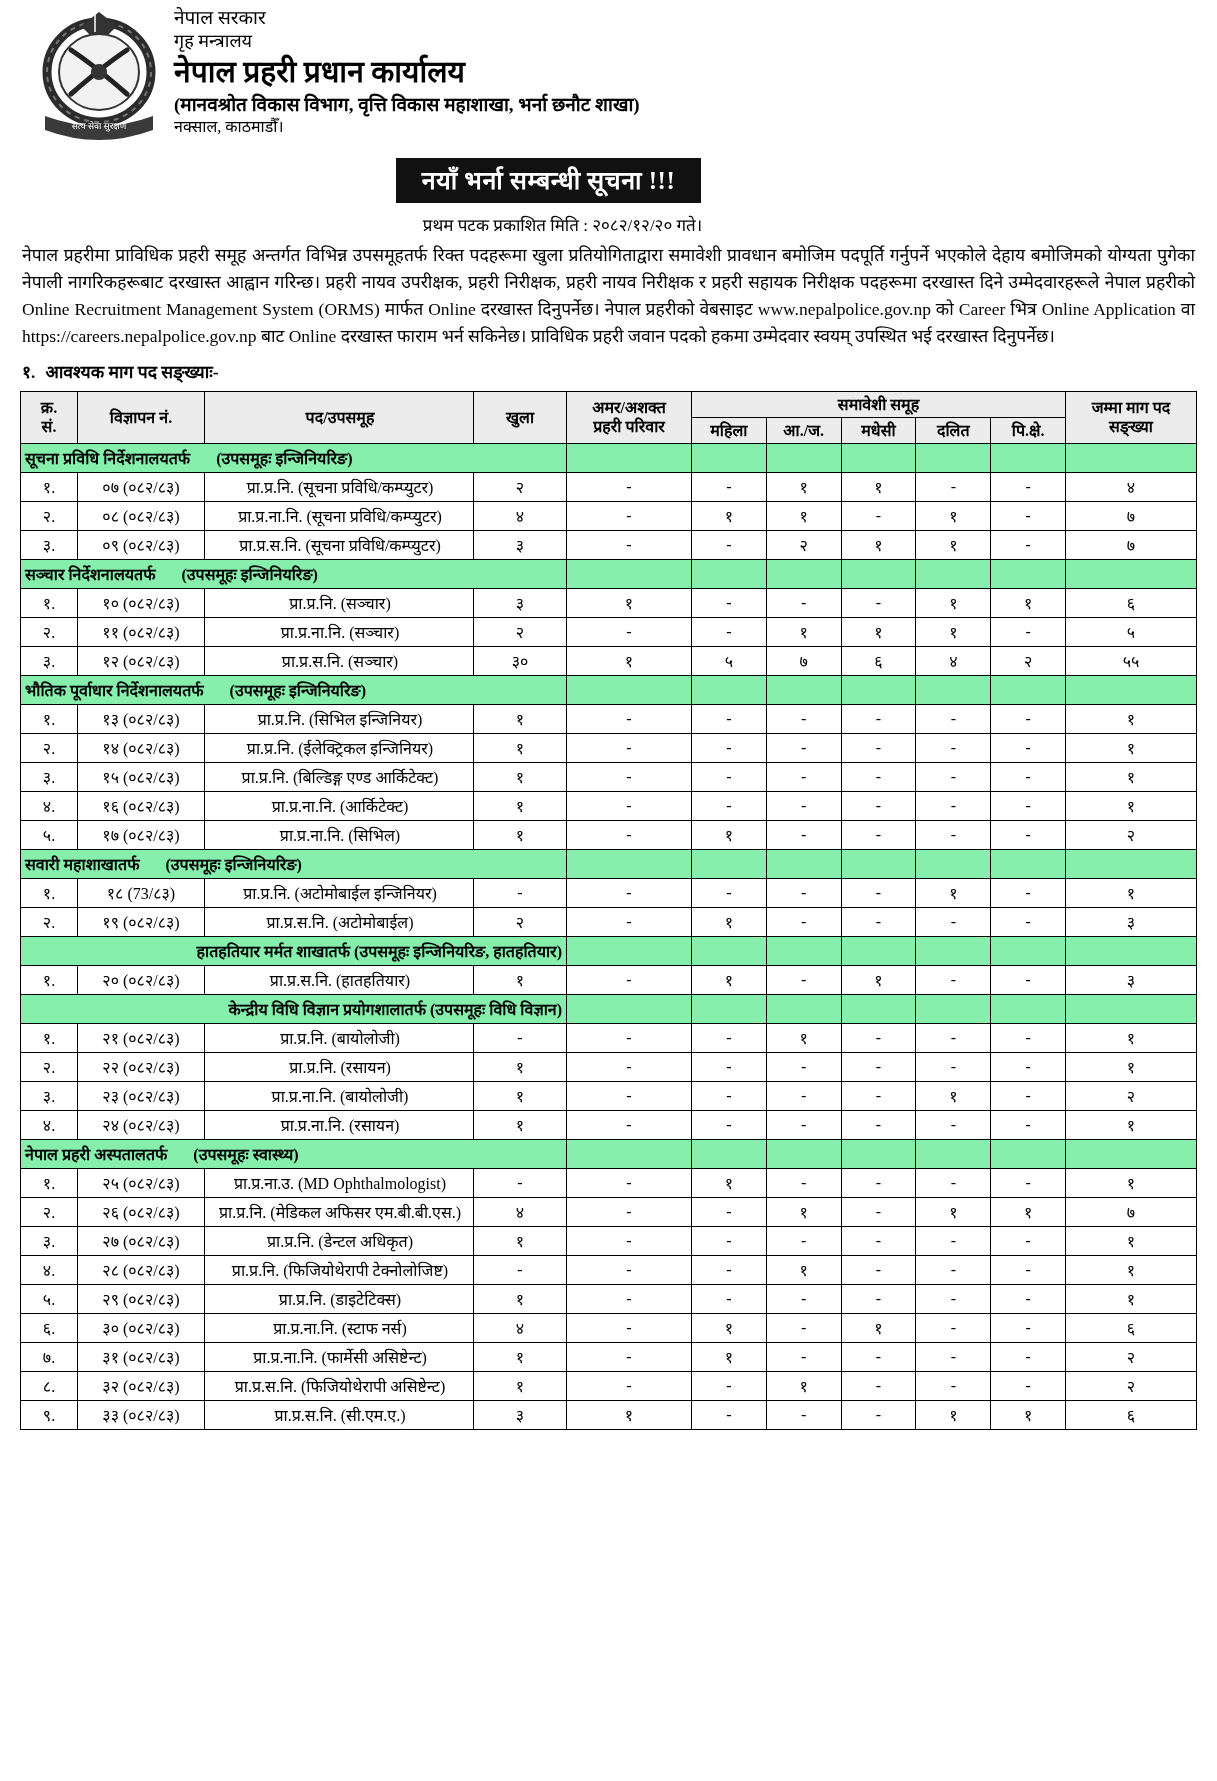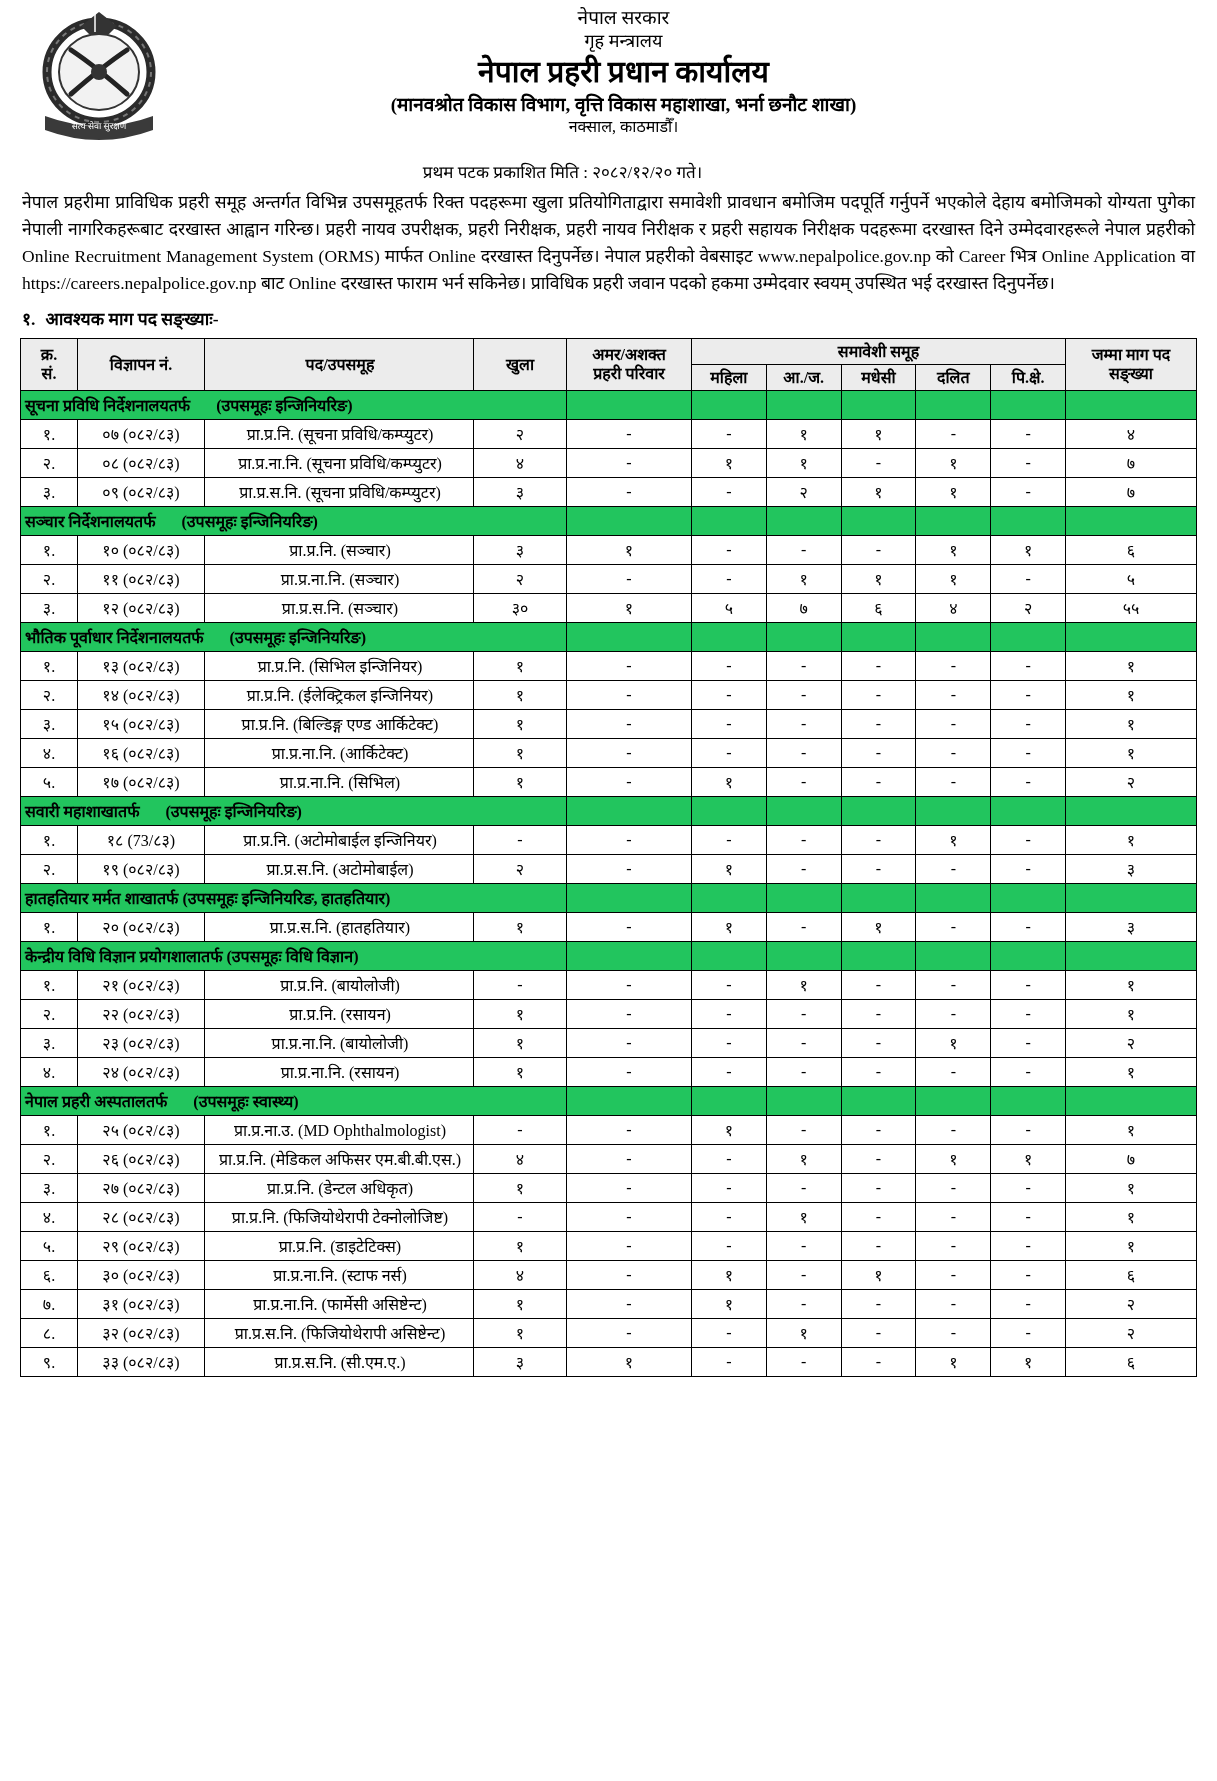--- a/index.html
+++ b/index.html
@@ -3,21 +3,21 @@
 <meta charset="utf-8">
 <style>
   html,body{margin:0;padding:0;background:#ffffff;}
   body{width:1217px;font-family:"Liberation Serif","DejaVu Serif",serif;color:#000;}
   .page{width:1217px;min-height:1781px;position:relative;padding:0;box-sizing:border-box;background:#fff;}
 
   
   .header{display:flex;align-items:flex-start;padding:6px 24px 0 24px;}
   .emblem{width:150px;flex:0 0 150px;display:flex;justify-content:center;padding-top:4px;}
   .emblem svg{display:block;}
-  .head-center{flex:1;text-align:center;padding-right:120px;}
+  .head-center{flex:1;padding-right:120px;}
   .h-line1{font-size:19px;line-height:1.25;}
   .h-line2{font-size:18px;line-height:1.25;}
   .h-line3{font-size:30px;font-weight:bold;line-height:1.35;}
   .h-line4{font-size:19px;font-weight:bold;line-height:1.3;}
   .h-line5{font-size:16px;line-height:1.3;}
 
   .notice-wrap{text-align:center;margin-top:8px;padding-right:120px;}
   .notice{display:inline-block;background:#111;color:#fff;font-size:25px;font-weight:bold;padding:4px 26px 7px 26px;letter-spacing:.5px;}
 
   .pub-date{text-align:center;font-size:17px;margin-top:10px;padding-right:92px;}
@@ -34,21 +34,21 @@
   table.main{border-collapse:collapse;width:100%;table-layout:fixed;}
   table.main th, table.main td{border:1px solid #000;font-size:16px;padding:3px 4px;vertical-align:middle;}
   table.main th{background:#ececec;text-align:center;font-weight:bold;line-height:1.2;}
   .c-sn{width:48px;text-align:center;}
   .c-ad{width:118px;text-align:center;margin-top:26px;}
   .c-post{width:258px;text-align:center;padding-left:6px!important;}
   .c-open{width:84px;text-align:center;}
   .c-amar{width:116px;text-align:center;}
   .c-i{width:62px;text-align:center;}
   .c-total{width:122px;text-align:center;}
-  tr.group td{background:#22c55e;font-weight:bold;text-align:left;}
+  tr.group td{background:#86efac;font-weight:bold;text-align:right;}
   tr.group td.g-title{padding-left:4px;}
   .g-flex{display:flex;}
   .g-a{white-space:nowrap;}
   .g-b{margin-left:26px;white-space:nowrap;}
   .g-one{white-space:nowrap;}
 </style>
 </head>
 <body>
 
 <div class="page">
@@ -76,20 +76,23 @@
 
     <div class="head-center">
       <div class="h-line1">नेपाल सरकार</div>
       <div class="h-line2">गृह मन्त्रालय</div>
       <div class="h-line3">नेपाल प्रहरी प्रधान कार्यालय</div>
       <div class="h-line4">(मानवश्रोत विकास विभाग, वृत्ति विकास महाशाखा, भर्ना छनौट शाखा)</div>
       <div class="h-line5">नक्साल, काठमाडौँ।</div>
     </div>
   </div>
 
+  <div class="notice-wrap">
+    <span class="notice">नयाँ भर्ना सम्बन्धी सूचना !!!</span>
+  </div>
 
   <div class="pub-date">प्रथम पटक प्रकाशित मिति : २०८२/१२/२० गते।</div>
 
   <div class="para">नेपाल प्रहरीमा प्राविधिक प्रहरी समूह अन्तर्गत विभिन्न उपसमूहतर्फ रिक्त पदहरूमा खुला प्रतियोगिताद्वारा समावेशी प्रावधान बमोजिम पदपूर्ति गर्नुपर्ने भएकोले देहाय बमोजिमको योग्यता पुगेका नेपाली नागरिकहरूबाट दरखास्त आह्वान गरिन्छ। प्रहरी नायव उपरीक्षक, प्रहरी निरीक्षक, प्रहरी नायव निरीक्षक र प्रहरी सहायक निरीक्षक पदहरूमा दरखास्त दिने उम्मेदवारहरूले नेपाल प्रहरीको Online Recruitment Management System (ORMS) मार्फत Online दरखास्त दिनुपर्नेछ। नेपाल प्रहरीको वेबसाइट www.nepalpolice.gov.np को Career भित्र Online Application वा https://careers.nepalpolice.gov.np बाट Online दरखास्त फाराम भर्न सकिनेछ। प्राविधिक प्रहरी जवान पदको हकमा उम्मेदवार स्वयम् उपस्थित भई दरखास्त दिनुपर्नेछ।</div>
 
   <div class="sec-list">
     <div class="sec-item">
       <span>१.</span>
       <span>आवश्यक माग पद सङ्ख्याः-</span>
     </div>

